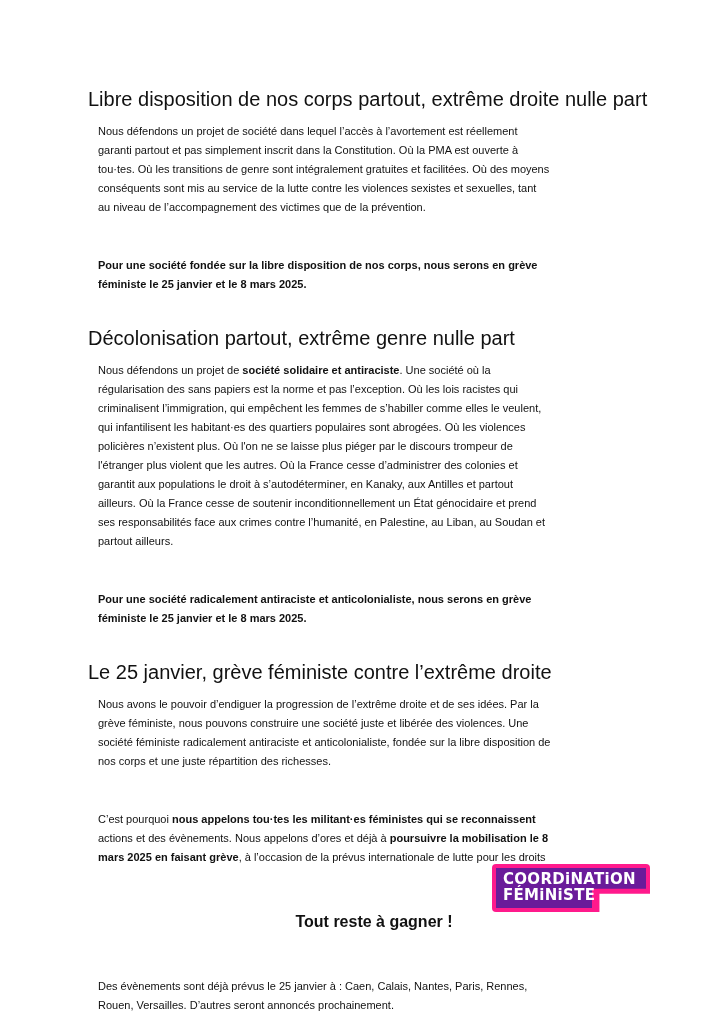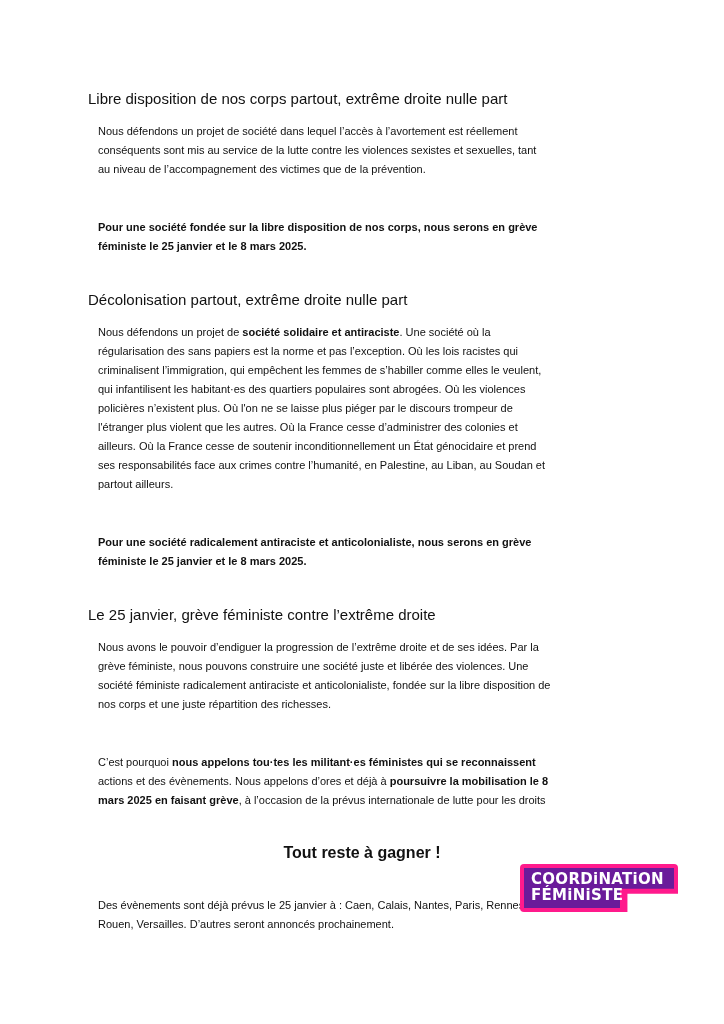--- a/index.html
+++ b/index.html
@@ -17,48 +17,48 @@
     }
     .page {
       position: absolute;
       left: 88px;
       top: 86px;
       width: 560px;
     }
     h2.heading {
       font-family: "Liberation Sans", sans-serif;
       font-weight: normal;
-      font-size: 15px;
+      font-size: 20px;
       line-height: 26px;
       margin: 0 0 9px 0;
       color: #111111;
       white-space: nowrap;
     }
     p.para {
       font-size: 11px;
       line-height: 19px;
       margin: 10px;
       white-space: nowrap;
     }
     p.para .line { display: block; }
     p.para b { font-weight: bold; }
     .gap-sm { height: 19px; }
     .gap-md { height: 21px; }
     .gap-lg { height: 22px; }
     h3.center-title {
       font-size: 16px;
       font-weight: bold;
       text-align: center;
-      margin: 0;
+      margin: 12px;
       line-height: 22px;
       width: 548px;
     }
     .logo {
       position: absolute;
-      left: 520px;
+      left: 492px;
       top: 864px;
       width: 158px;
       height: 31px;
     }
     .logo .pink {
       position: absolute;
       left: 0; top: 0;
       width: 158px; height: 48px;
       background: #ff1a8c;
       border-radius: 4px;
@@ -86,41 +86,44 @@
   </style>
 </head>
 <body>
 
 <div class="page">
 
   <section>
     <h2 class="heading">Libre disposition de nos corps partout, extrême droite nulle part</h2>
     <p class="para">
         <span class="line"><span>Nous défendons un projet de société dans lequel l’accès à l’avortement est réellement</span></span>
+        <span class="line"><span>garanti partout et pas simplement inscrit dans la Constitution. Où la PMA est ouverte à</span></span>
+        <span class="line"><span>tou·tes. Où les transitions de genre sont intégralement gratuites et facilitées. Où des moyens</span></span>
         <span class="line"><span>conséquents sont mis au service de la lutte contre les violences sexistes et sexuelles, tant</span></span>
         <span class="line"><span>au niveau de l’accompagnement des victimes que de la prévention.</span></span>
       </p>
     <div class="gap-sm"></div>
     <p class="para">
         <span class="line"><b>Pour une société fondée sur la libre disposition de nos corps, nous serons en grève</b></span>
         <span class="line"><b>féministe le 25 janvier et le 8 mars 2025.</b></span>
       </p>
   </section>
 
   <div class="gap-md"></div>
 
   <section>
-    <h2 class="heading">Décolonisation partout, extrême droite nulle part</h2>
+    <h2 class="heading">Décolonisation partout, extrême genre nulle part</h2>
     <p class="para">
         <span class="line"><span>Nous défendons un projet de </span><b>société solidaire et antiraciste</b><span>. Une société où la</span></span>
         <span class="line"><span>régularisation des sans papiers est la norme et pas l’exception. Où les lois racistes qui</span></span>
         <span class="line"><span>criminalisent l’immigration, qui empêchent les femmes de s’habiller comme elles le veulent,</span></span>
         <span class="line"><span>qui infantilisent les habitant·es des quartiers populaires sont abrogées. Où les violences</span></span>
         <span class="line"><span>policières n’existent plus. Où l'on ne se laisse plus piéger par le discours trompeur de</span></span>
         <span class="line"><span>l'étranger plus violent que les autres. Où la France cesse d’administrer des colonies et</span></span>
+        <span class="line"><span>garantit aux populations le droit à s’autodéterminer, en Kanaky, aux Antilles et partout</span></span>
         <span class="line"><span>ailleurs. Où la France cesse de soutenir inconditionnellement un État génocidaire et prend</span></span>
         <span class="line"><span>ses responsabilités face aux crimes contre l’humanité, en Palestine, au Liban, au Soudan et</span></span>
         <span class="line"><span>partout ailleurs.</span></span>
       </p>
     <div class="gap-sm"></div>
     <p class="para">
         <span class="line"><b>Pour une société radicalement antiraciste et anticolonialiste, nous serons en grève</b></span>
         <span class="line"><b>féministe le 25 janvier et le 8 mars 2025.</b></span>
       </p>
   </section>

